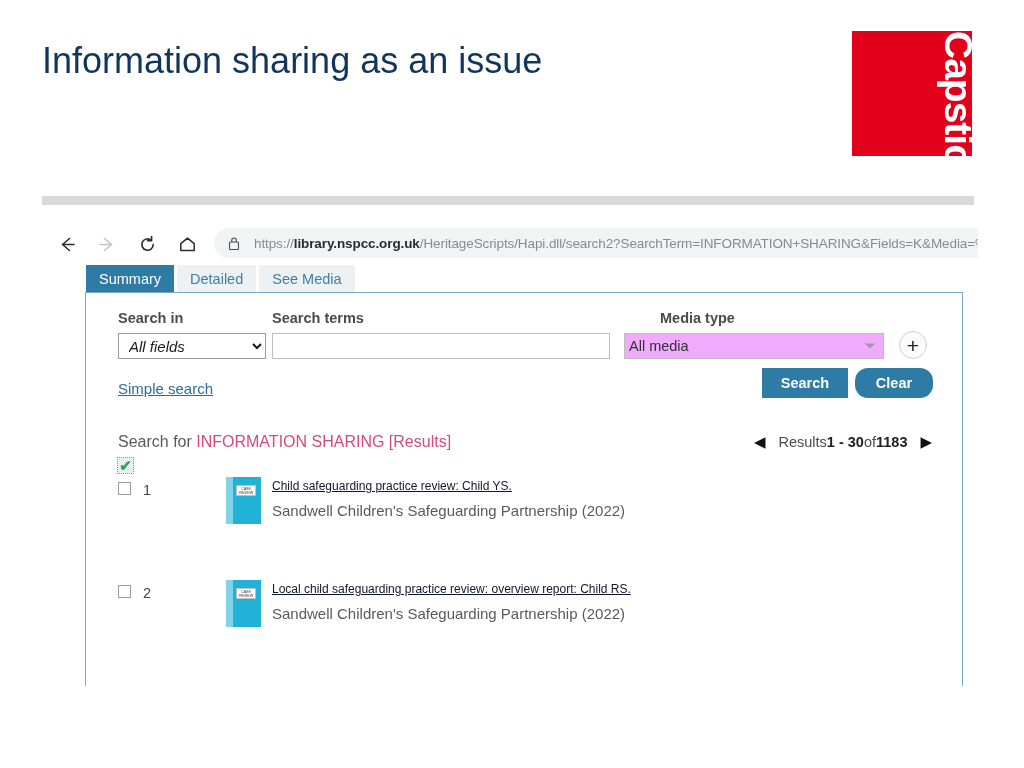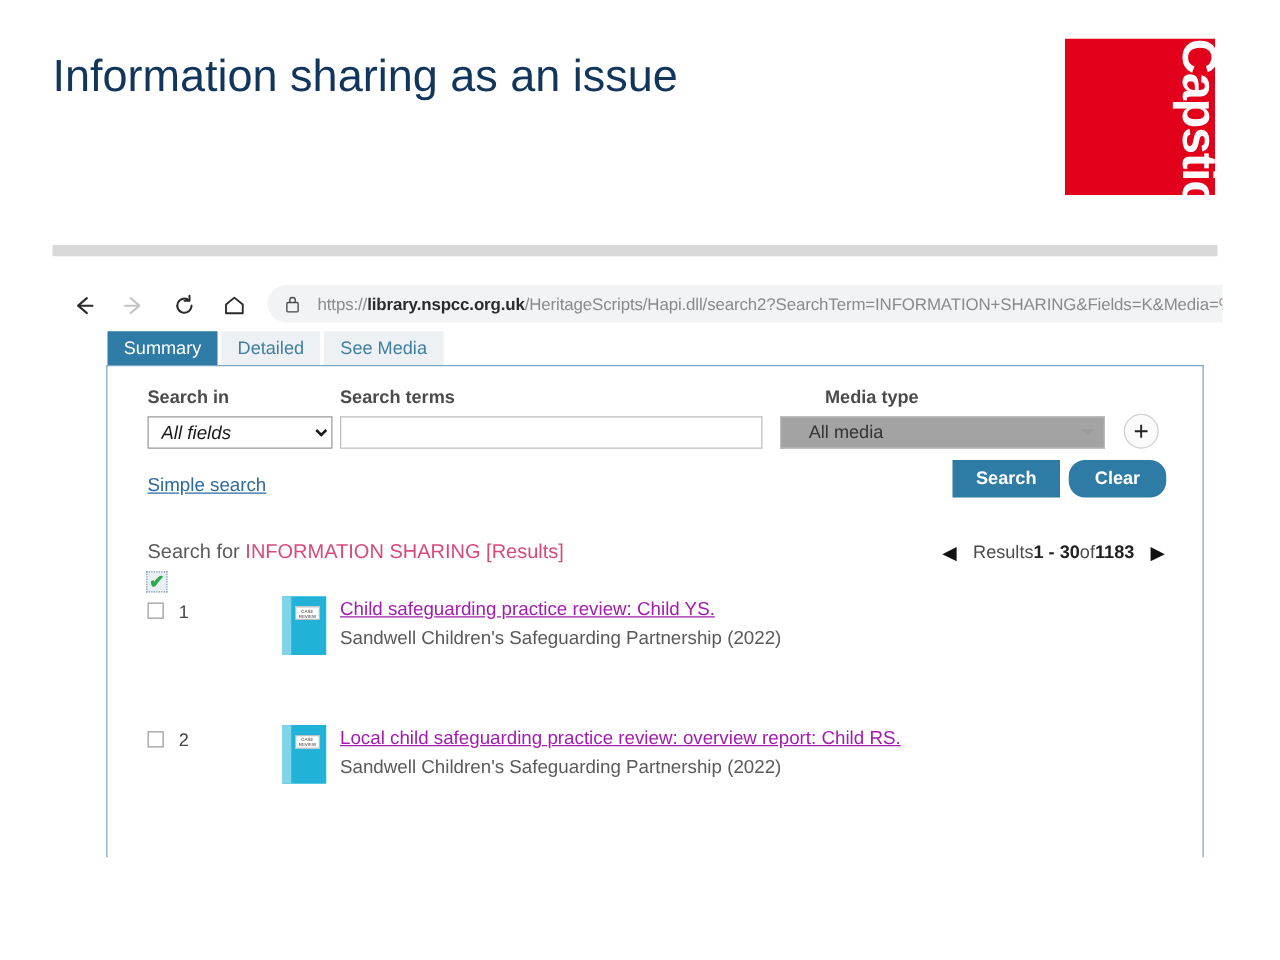--- a/index.html
+++ b/index.html
@@ -181,26 +181,26 @@
   .sel-searchin { left: 32px; top: 40px; width: 148px; height: 26px; }
 
   .media-select {
     position: absolute;
     left: 538px;
     top: 40px;
     width: 260px;
     height: 26px;
     border: 1px solid #bdbdbd;
     box-sizing: border-box;
-    background: #a3a3a3;
+    background: #f0abfc;
     font-size: 14.5px;
     color: #333;
     display: flex;
     align-items: center;
-    padding-left: 22px;
+    padding-left: 4px;
   }
   .media-caret {
     position: absolute;
     right: 8px;
     top: 50%;
     transform: translateY(-50%);
     width: 0; height: 0;
     border-left: 5px solid transparent;
     border-right: 5px solid transparent;
     border-top: 5px solid #9a9a9a;
@@ -371,22 +371,22 @@
     line-height: 4.3px;
     text-align: center;
     padding-top: 1px;
     overflow: hidden;
   }
 
   .res-title {
     position: absolute;
     left: 186px;
     top: 3px;
-    font-size: 15px;
-    color: #a21caf;
+    font-size: 12px;
+    color: #0f172a;
     text-decoration: underline;
     white-space: nowrap;
   }
   .res-sub {
     position: absolute;
     left: 186px;
     top: 26px;
     font-size: 15px;
     color: #5a5a5a;
     white-space: nowrap;

